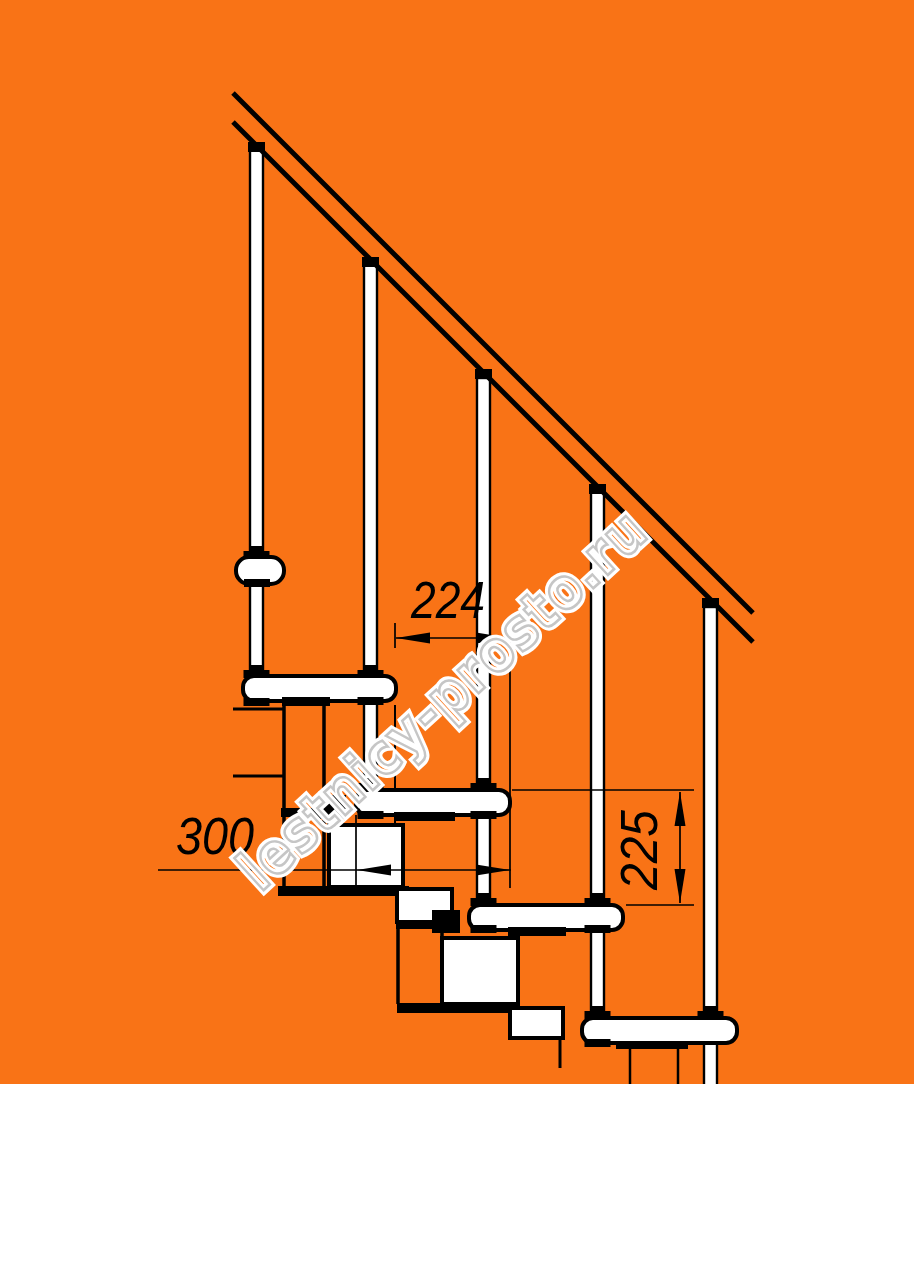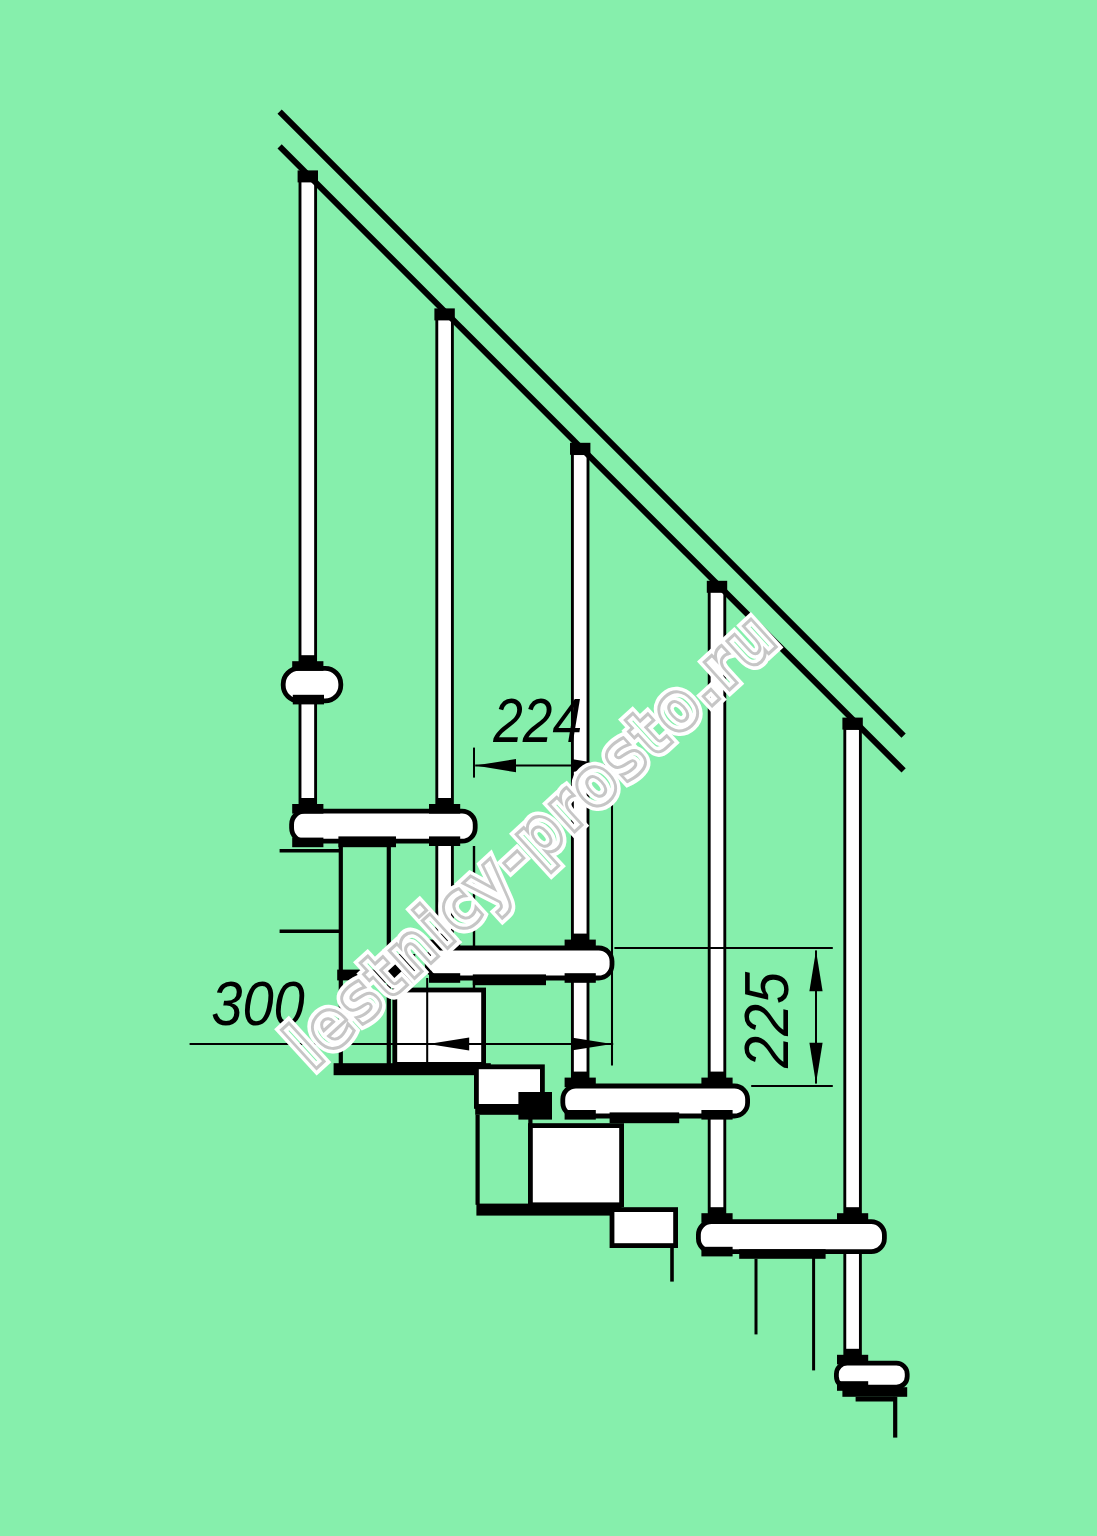--- a/index.html
+++ b/index.html
@@ -1,16 +1,16 @@
 <!DOCTYPE html>
 <html><head>
 <meta charset="utf-8">
 <style>
   html,body{margin:0;padding:0;background:#ffffff;}
-  .stage{position:relative;width:914px;height:1280px;background:#86efac;overflow:hidden;}
+  .stage{position:relative;width:914px;height:1084px;background:#f97316;overflow:hidden;}
   svg{display:block;}
   .ln{stroke:#000000;fill:none;}
   .w2{stroke-width:2;}
   .w25{stroke-width:2.5;}
   .w3{stroke-width:3;}
   .w35{stroke-width:3.5;}
   .w4{stroke-width:4;}
   .w5{stroke-width:5;}
   .thin{stroke-width:1.7;}
   .blk{fill:#000000;stroke:none;}

